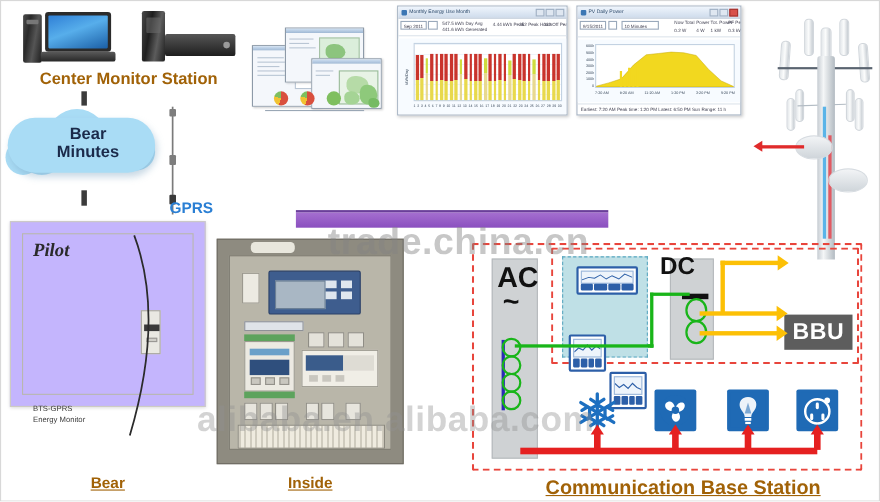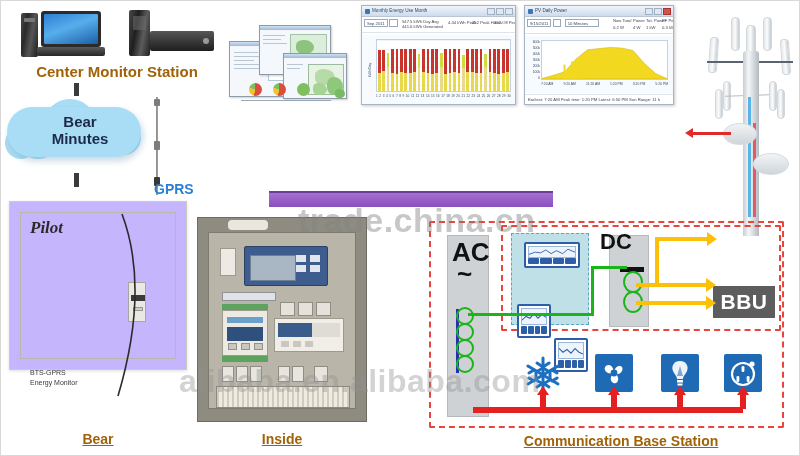--- a/index.html
+++ b/index.html
@@ -701,19 +701,19 @@
   <div class="abs redwire" style="left:472px; top:406px; width:270px; height:6px;"></div>
   <div class="abs redwire" style="left:539px; top:392px; width:6px; height:16px;"></div>
   <div class="abs redwire" style="left:610px; top:392px; width:6px; height:16px;"></div>
   <div class="abs redwire" style="left:676px; top:392px; width:6px; height:16px;"></div>
   <div class="abs redwire" style="left:739px; top:392px; width:6px; height:16px;"></div>
   <div class="abs" style="left:536px; top:385px; width:0;height:0; border-left:6px solid transparent; border-right:6px solid transparent; border-bottom:9px solid #e52020;"></div>
   <div class="abs" style="left:607px; top:385px; width:0;height:0; border-left:6px solid transparent; border-right:6px solid transparent; border-bottom:9px solid #e52020;"></div>
   <div class="abs" style="left:673px; top:385px; width:0;height:0; border-left:6px solid transparent; border-right:6px solid transparent; border-bottom:9px solid #e52020;"></div>
   <div class="abs" style="left:736px; top:385px; width:0;height:0; border-left:6px solid transparent; border-right:6px solid transparent; border-bottom:9px solid #e52020;"></div>
 
-  <div class="abs caption" style="left:470px; top:432px; width:300px; font-size:14px; text-decoration:underline;">Communication Base Station</div>
+  <div class="abs caption" style="left:470px; top:432px; width:300px; font-size:18px; text-decoration:underline;">Communication Base Station</div>
 
   <div class="abs purple-bar"></div>
   <div class="abs wm wm-top">trade.china.cn</div>
   <div class="abs wm wm-bot">alibaba.en.alibaba.com</div>
 
 </div>
 
 </body></html>

